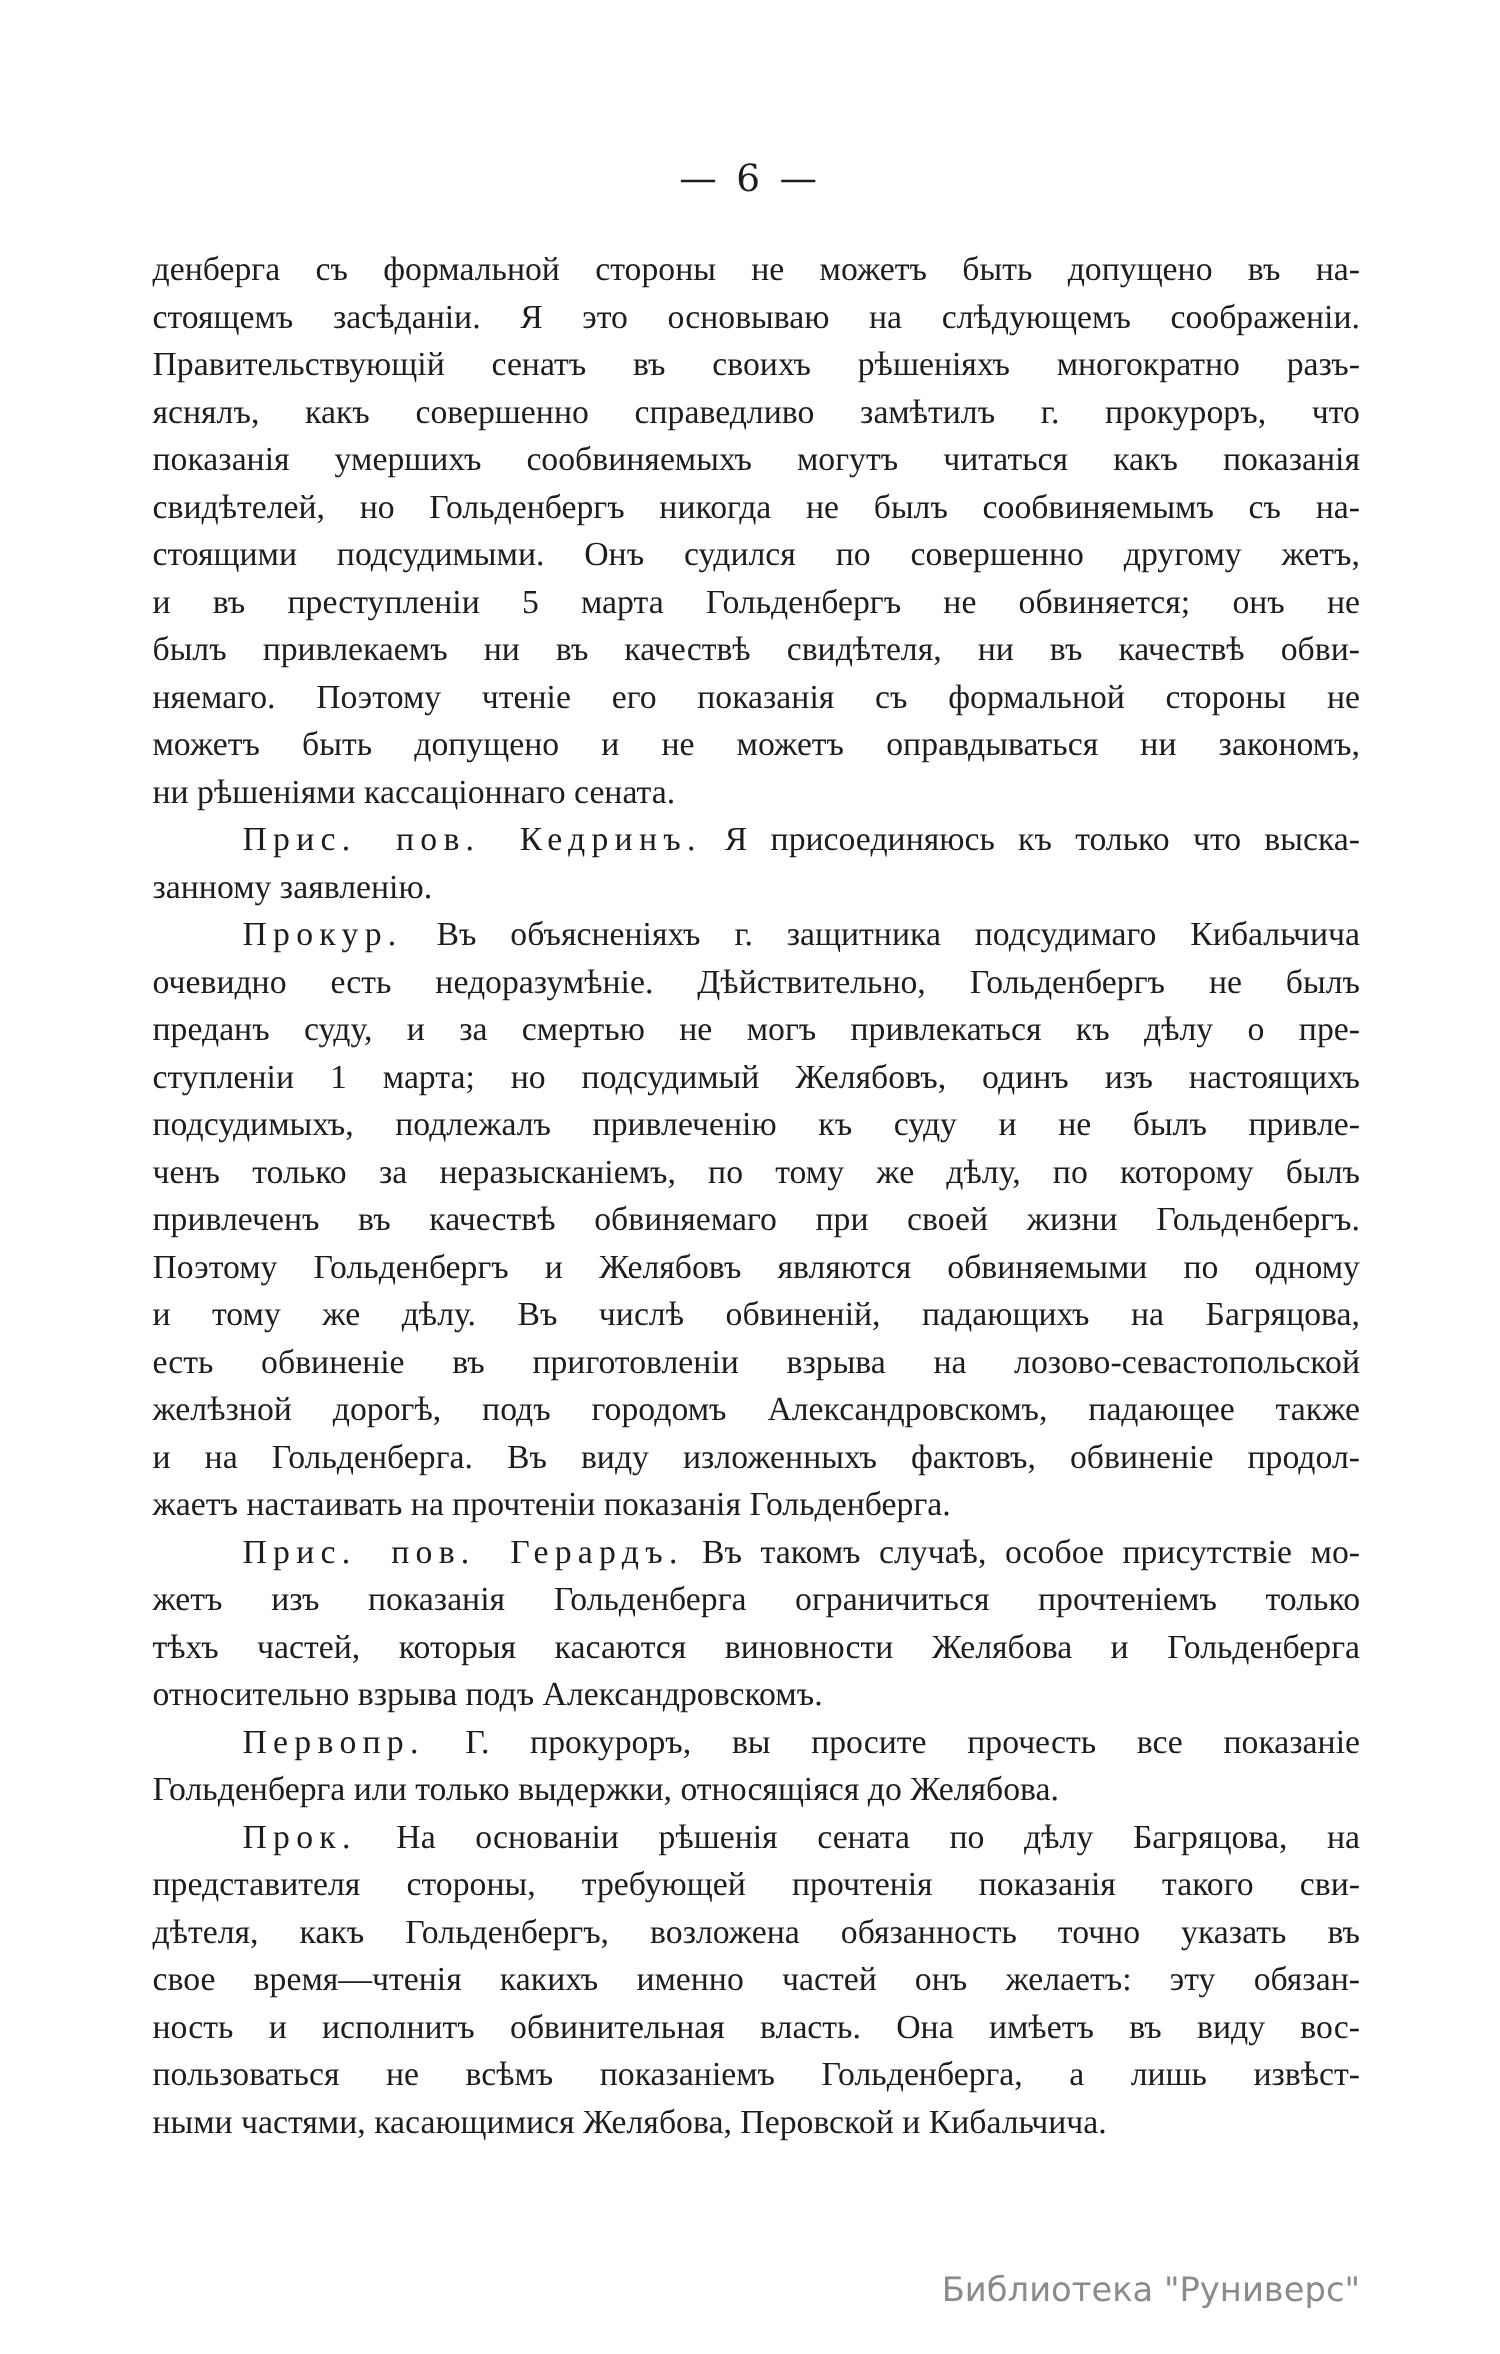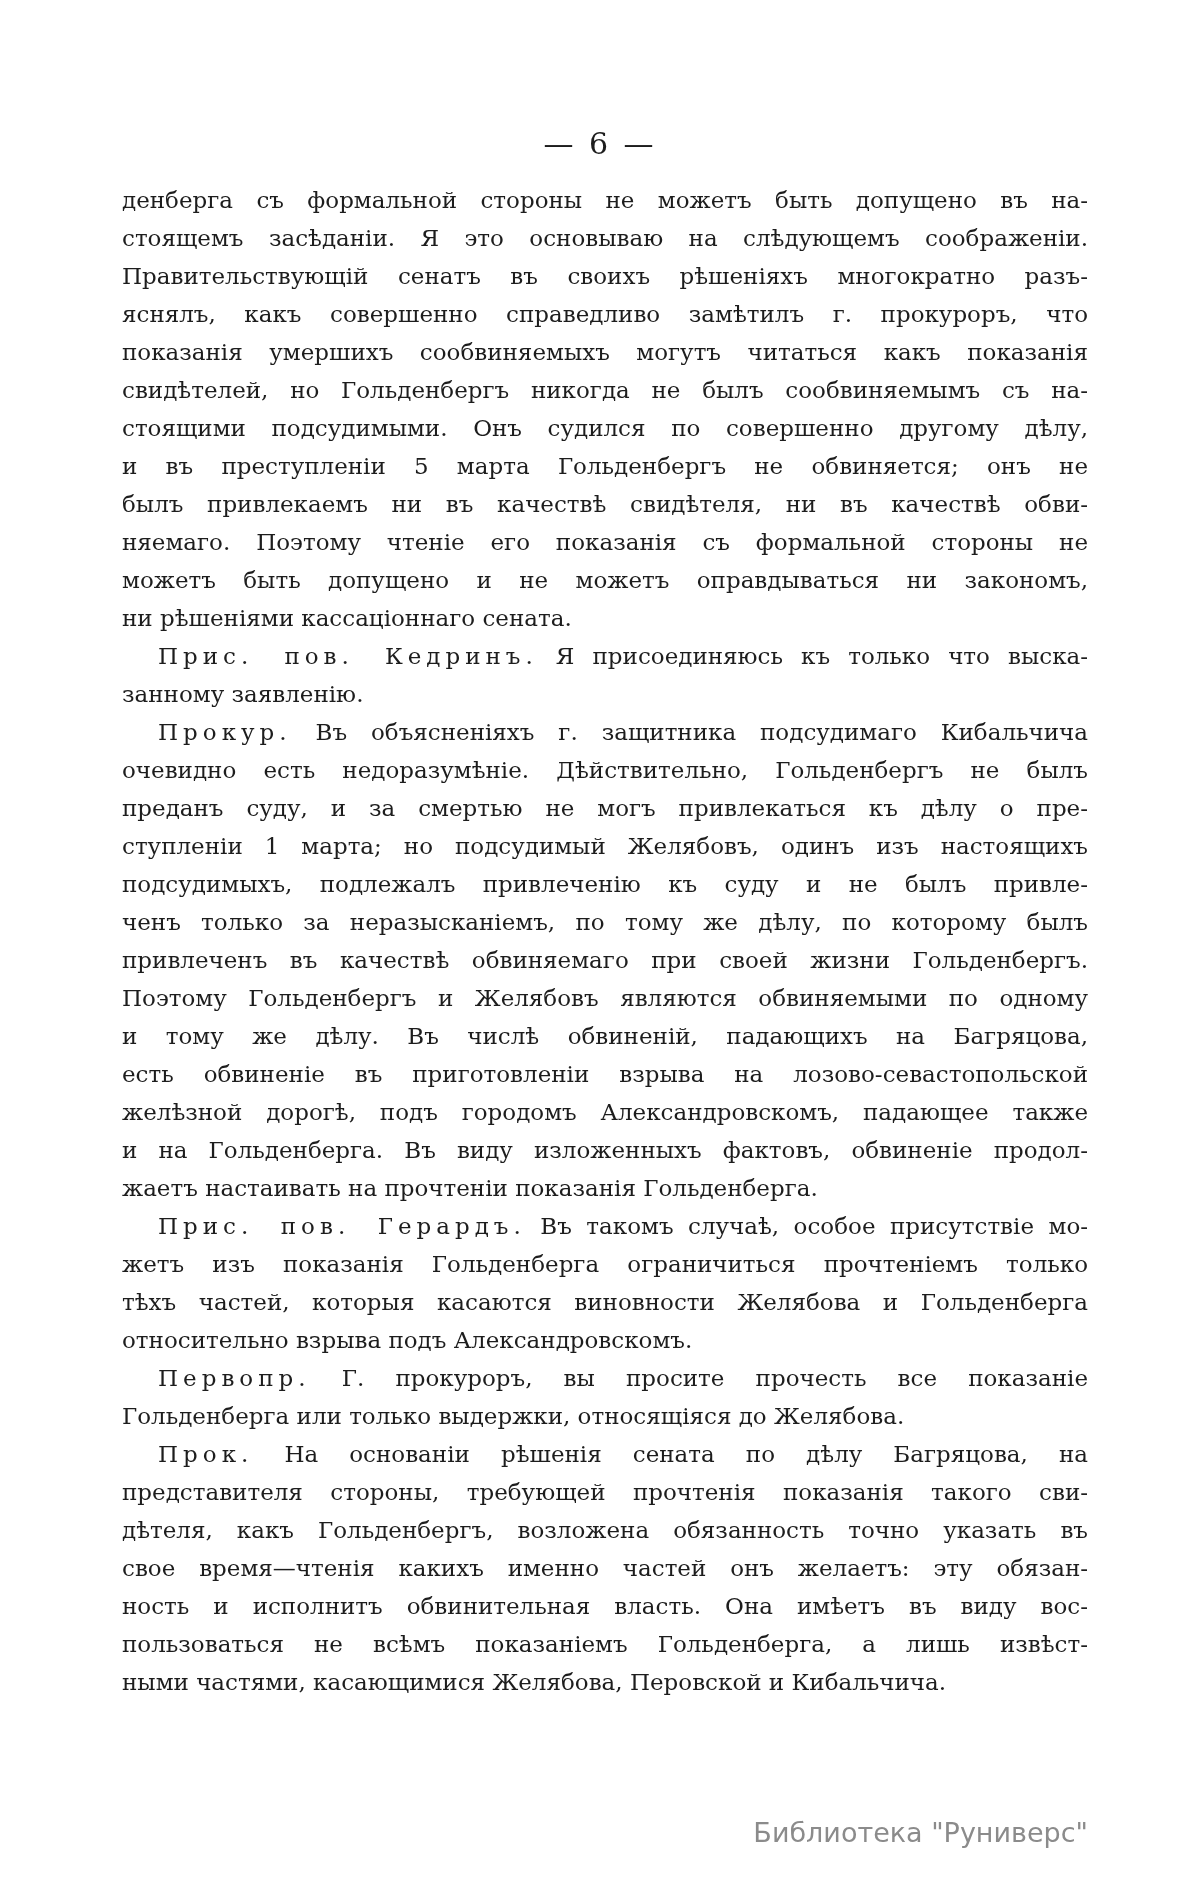--- a/index.html
+++ b/index.html
@@ -24,41 +24,43 @@
     left: 0;
     width: 1200px;
     text-align: center;
     font-size: 30px;
     letter-spacing: 3px;
     color: var(--ink);
   }
   .text-block {
     position: absolute;
     left: 122px;
-    top: 181px;
+    top: 196px;
     width: 966px;
-    font-size: 23px;
+    font-size: 27px;
     line-height: 38px;
     color: var(--ink);
+    font-family: Liberation Serif, serif;
   }
   .line {
     height: 38px;
     overflow: visible;
     white-space: normal;
   }
   .line.j {
     text-align: justify;
     text-align-last: justify;
   }
   .line.i {
     text-indent: 36px;
   }
   .speaker {
     letter-spacing: 5px;
     word-spacing: 8px;
+    margin-left: 36px;
   }
   .watermark {
     position: absolute;
     top: 1817px;
     right: 112px;
     font-family: "DejaVu Sans", "Liberation Sans", sans-serif;
     font-size: 27px;
     color: var(--watermark);
   }
 </style>
@@ -69,21 +71,21 @@
   <div class="page-header">— 6 —</div>
 
   <div class="text-block">
       <div>
         <div class="line j">денберга съ формальной стороны не можетъ быть допущено въ на-</div>
         <div class="line j">стоящемъ засѣданіи. Я это основываю на слѣдующемъ соображеніи.</div>
         <div class="line j">Правительствующій сенатъ въ своихъ рѣшеніяхъ многократно разъ-</div>
         <div class="line j">яснялъ, какъ совершенно справедливо замѣтилъ г. прокуроръ, что</div>
         <div class="line j">показанія умершихъ сообвиняемыхъ могутъ читаться какъ показанія</div>
         <div class="line j">свидѣтелей, но Гольденбергъ никогда не былъ сообвиняемымъ съ на-</div>
-        <div class="line j">стоящими подсудимыми. Онъ судился по совершенно другому дѣлу,</div>
+        <div class="line j">стоящими подсудимыми. Онъ судился по совершенно другому жетъ,</div>
         <div class="line j">и въ преступленіи 5 марта Гольденбергъ не обвиняется; онъ не</div>
         <div class="line j">былъ привлекаемъ ни въ качествѣ свидѣтеля, ни въ качествѣ обви-</div>
         <div class="line j">няемаго. Поэтому чтеніе его показанія съ формальной стороны не</div>
         <div class="line j">можетъ быть допущено и не можетъ оправдываться ни закономъ,</div>
         <div class="line">ни рѣшеніями кассаціоннаго сената.</div>
       </div>
       <div>
         <div class="line j i"><span class="speaker">Прис. пов. Кедринъ.</span> Я присоединяюсь къ только что выска-</div>
         <div class="line">занному заявленію.</div>
       </div>

